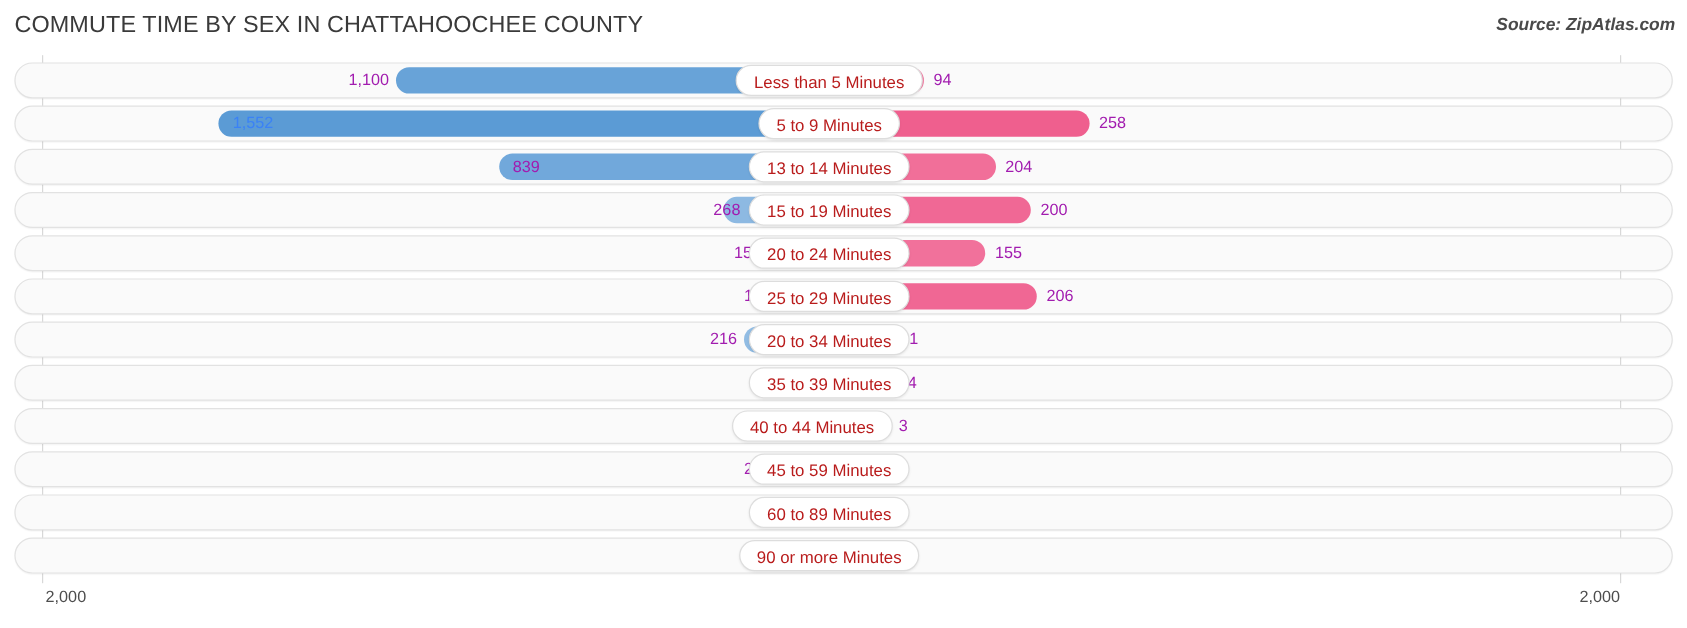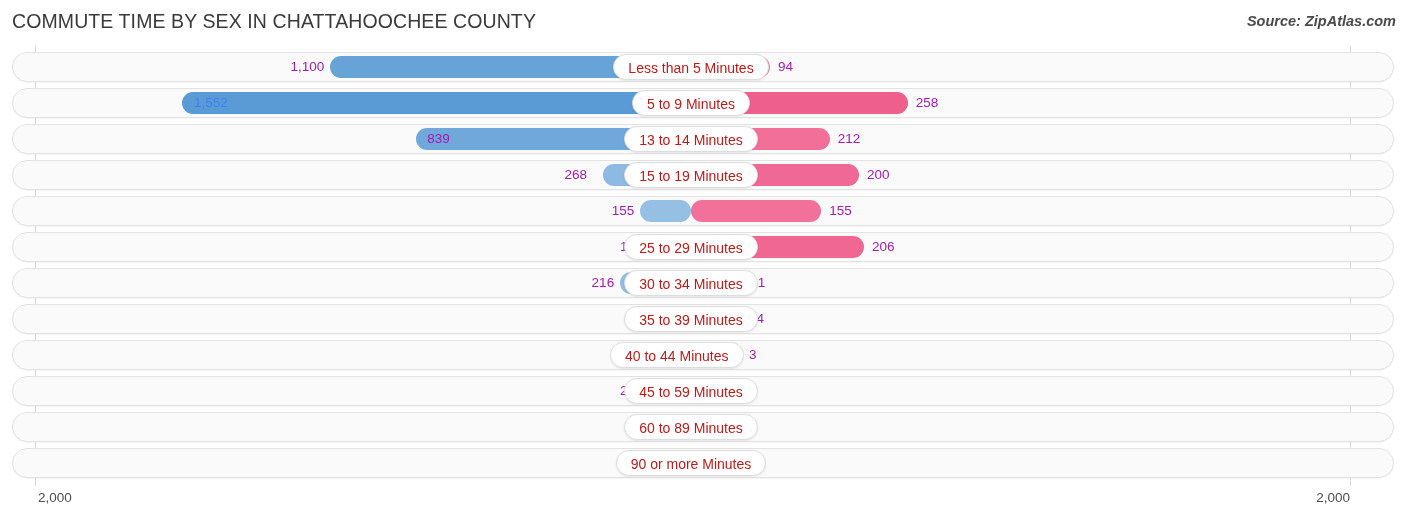--- a/index.html
+++ b/index.html
@@ -188,53 +188,54 @@
         <div class="bar-value inside" style="left: 181.944px;">1,552</div>
         <div class="bar bar-female" title="Female: 258" style="width: 216.778px; left: 679px; background: rgb(239, 95, 142);"></div>
         <div class="bar-value" style="left: 903.778px;">258</div>
         <div class="center-pill" style="left: 620.031px;">5 to 9 Minutes</div>
       </div>
       <div class="row" style="top: 78px;">
         <div class="track"></div>
         <div class="bar bar-male" title="Male: 839" style="width: 275.192px; left: 403.808px; background: rgb(113, 168, 219);"></div>
         <div class="bar-value" style="left: 397.808px; transform: translateX(-100%); margin-left: 40px;">839</div>
         <div class="bar bar-female" title="Female: 165" style="width: 138.637px; left: 679px; background: rgb(241, 111, 153);"></div>
-        <div class="bar-value" style="left: 825.637px;">212</div>
+        <div class="bar-value" style="left: 825.637px;">204</div>
         <div class="center-pill" style="left: 612.242px;">13 to 14 Minutes</div>
       </div>
       <div class="row" style="top: 114px;">
         <div class="track"></div>
         <div class="bar bar-male" title="Male: 268" style="width: 87.904px; left: 591.096px; background: rgb(141, 185, 226);"></div>
-        <div class="bar-value" style="left: 575px; transform: translateX(-100%);">268</div>
+        <div class="bar-value" style="left: 605px; transform: translateX(-100%);">268</div>
         <div class="bar bar-female" title="Female: 200" style="width: 168.045px; left: 679px; background: rgb(240, 104, 149);"></div>
         <div class="bar-value" style="left: 855.045px;">200</div>
         <div class="center-pill" style="left: 612.242px;">15 to 19 Minutes</div>
       </div>
       <div class="row" style="top: 150px;">
         <div class="track"></div>
         <div class="bar bar-male" title="Male: 155" style="width: 50.84px; left: 628.16px; background: rgb(150, 191, 228);"></div>
         <div class="bar-value" style="left: 622.16px; transform: translateX(-100%);">155</div>
         <div class="bar bar-female" title="Female: 155" style="width: 130.235px; left: 679px; background: rgb(241, 113, 155);"></div>
         <div class="bar-value" style="left: 817.235px;">155</div>
+        <div class="center-pill" style="left: 612.242px;">20 to 24 Minutes</div>
       </div>
       <div class="row" style="top: 186px;">
         <div class="track"></div>
         <div class="bar bar-male" title="Male: 14" style="width: 50px; left: 629px; background: rgb(173, 205, 234);"></div>
         <div class="bar-value" style="left: 623px; transform: translateX(-100%);">14</div>
         <div class="bar bar-female" title="Female: 206" style="width: 173.086px; left: 679px; background: rgb(240, 103, 148);"></div>
         <div class="bar-value" style="left: 860.086px;">206</div>
         <div class="center-pill" style="left: 612.242px;">25 to 29 Minutes</div>
       </div>
       <div class="row" style="top: 222px;">
         <div class="track"></div>
         <div class="bar bar-male" title="Male: 216" style="width: 70.848px; left: 608.152px; background: rgb(145, 188, 227);"></div>
         <div class="bar-value" style="left: 602.152px; transform: translateX(-100%);">216</div>
         <div class="bar bar-female" title="Female: 61" style="width: 51.2537px; left: 679px; background: rgb(243, 137, 172);"></div>
         <div class="bar-value" style="left: 738.254px;">61</div>
-        <div class="center-pill" style="left: 612.242px;">30 to 34 Minutes</div>
+        <div class="center-pill" style="left: 612.242px;">20 to 34 Minutes</div>
       </div>
       <div class="row" style="top: 258px;">
         <div class="track"></div>
         <div class="bar bar-male" title="Male: 3" style="width: 50px; left: 629px; background: rgb(179, 209, 236);"></div>
         <div class="bar-value" style="left: 623px; transform: translateX(-100%);">3</div>
         <div class="bar bar-female" title="Female: 44" style="width: 50px; left: 679px; background: rgb(244, 144, 176);"></div>
         <div class="bar-value" style="left: 737px;">44</div>
         <div class="center-pill" style="left: 612.242px;">35 to 39 Minutes</div>
       </div>
       <div class="row" style="top: 294px;">

